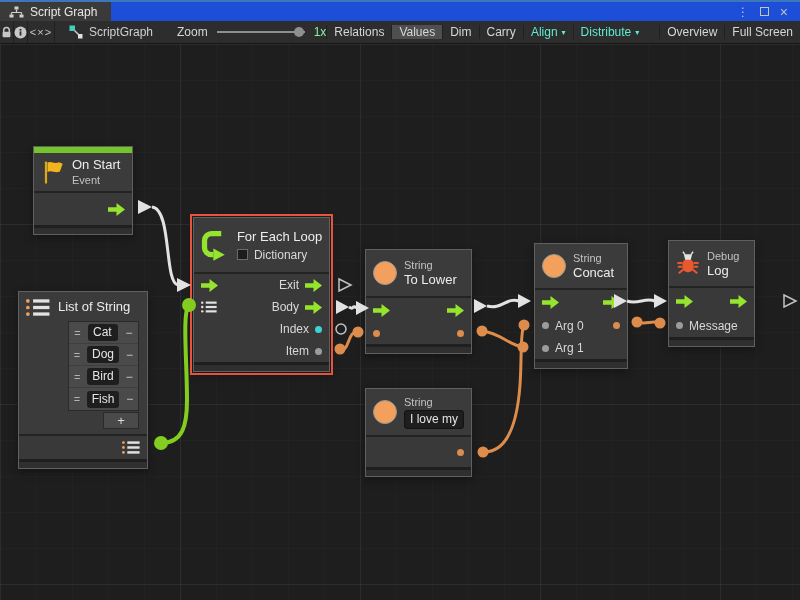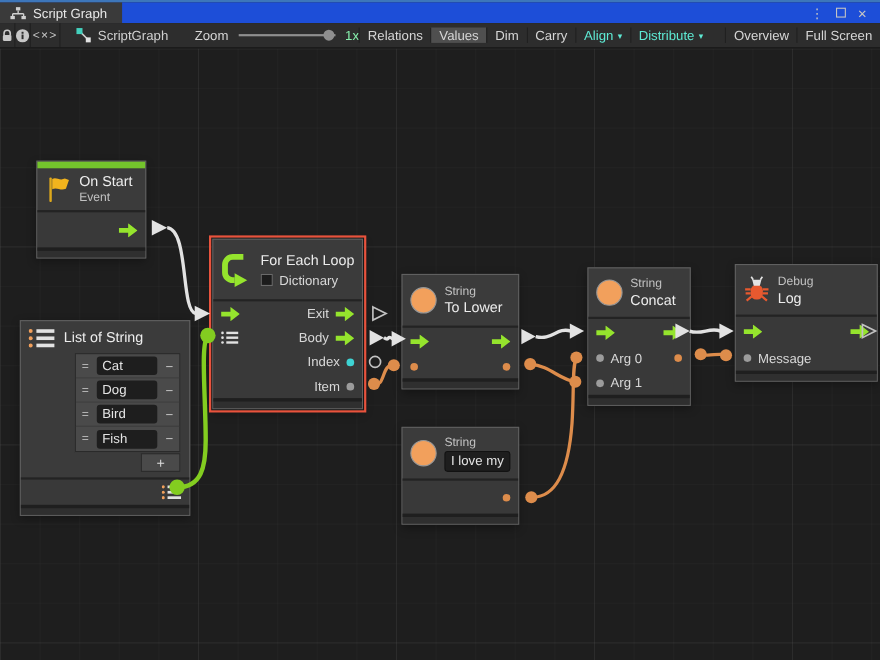--- a/index.html
+++ b/index.html
@@ -180,21 +180,21 @@
       <div class="prow" style="height:32px">
         <span class="spacer"></span>
         <svg class="arr" width="17" height="13" viewBox="0 0 17 13">
             <path d="M0 4.3h8.5V0L17 6.5 8.5 13V8.7H0z"></path>
           </svg>
       </div>
     </div>
     <div class="n-foot"></div>
   </div>
 
-  <div class="node" style="left:18px;top:247px;width:155px">
+  <div class="node" style="left:18px;top:247px;width:130px">
     <div style="padding:3px 4px 5px 7px">
       <div style="display:flex;align-items:center;gap:8px;height:24px">
         <svg class="dots-orange" width="24" height="19" viewBox="0 0 22 17">
           <rect class="ld" x="0" y="0.8" width="3.4" height="3.4" rx="1.7"></rect>
             <rect class="ll" x="6.5" y="1" width="15" height="3"></rect>
           <rect class="ld" x="0" y="6.8" width="3.4" height="3.4" rx="1.7"></rect>
             <rect class="ll" x="6.5" y="7" width="15" height="3"></rect>
           <rect class="ld" x="0" y="12.8" width="3.4" height="3.4" rx="1.7"></rect>
             <rect class="ll" x="6.5" y="13" width="15" height="3"></rect>
         </svg>
@@ -366,21 +366,21 @@
       </div>
       <div class="prow" style="height:22px">
         <span class="pdot gray"></span>
         <span class="lbl">Arg 1</span>
         <span class="spacer"></span>
       </div>
     </div>
     <div class="n-foot"></div>
   </div>
 
-  <div class="node" style="left:668px;top:196px;width:130px">
+  <div class="node" style="left:668px;top:196px;width:87px">
     <div class="n-head" style="height:45px">
       <svg width="24" height="26" viewBox="0 0 26 28">
         <path d="M7 13H1.5 M7 17H2 M8 20l-5 4 M19 13h5.5 M19 17h5 M18 20l5 4" stroke="var(--bug,#e8592f)" stroke-width="2.2" fill="none"></path>
         <rect x="7" y="8.5" width="12" height="14.5" rx="5.5" fill="var(--bug,#e8592f)"></rect>
         <polygon points="8.5,3.5 17.5,3.5 16,9.5 10,9.5" fill="#e3e3e3"></polygon>
         <path d="M9.5 3.5 7.5 0.5 M16.5 3.5 18.5 0.5" stroke="#e3e3e3" stroke-width="1.6" fill="none"></path>
       </svg>
       <div class="n-col">
         <span class="n-cap">Debug</span>
         <span class="n-title">Log</span>

